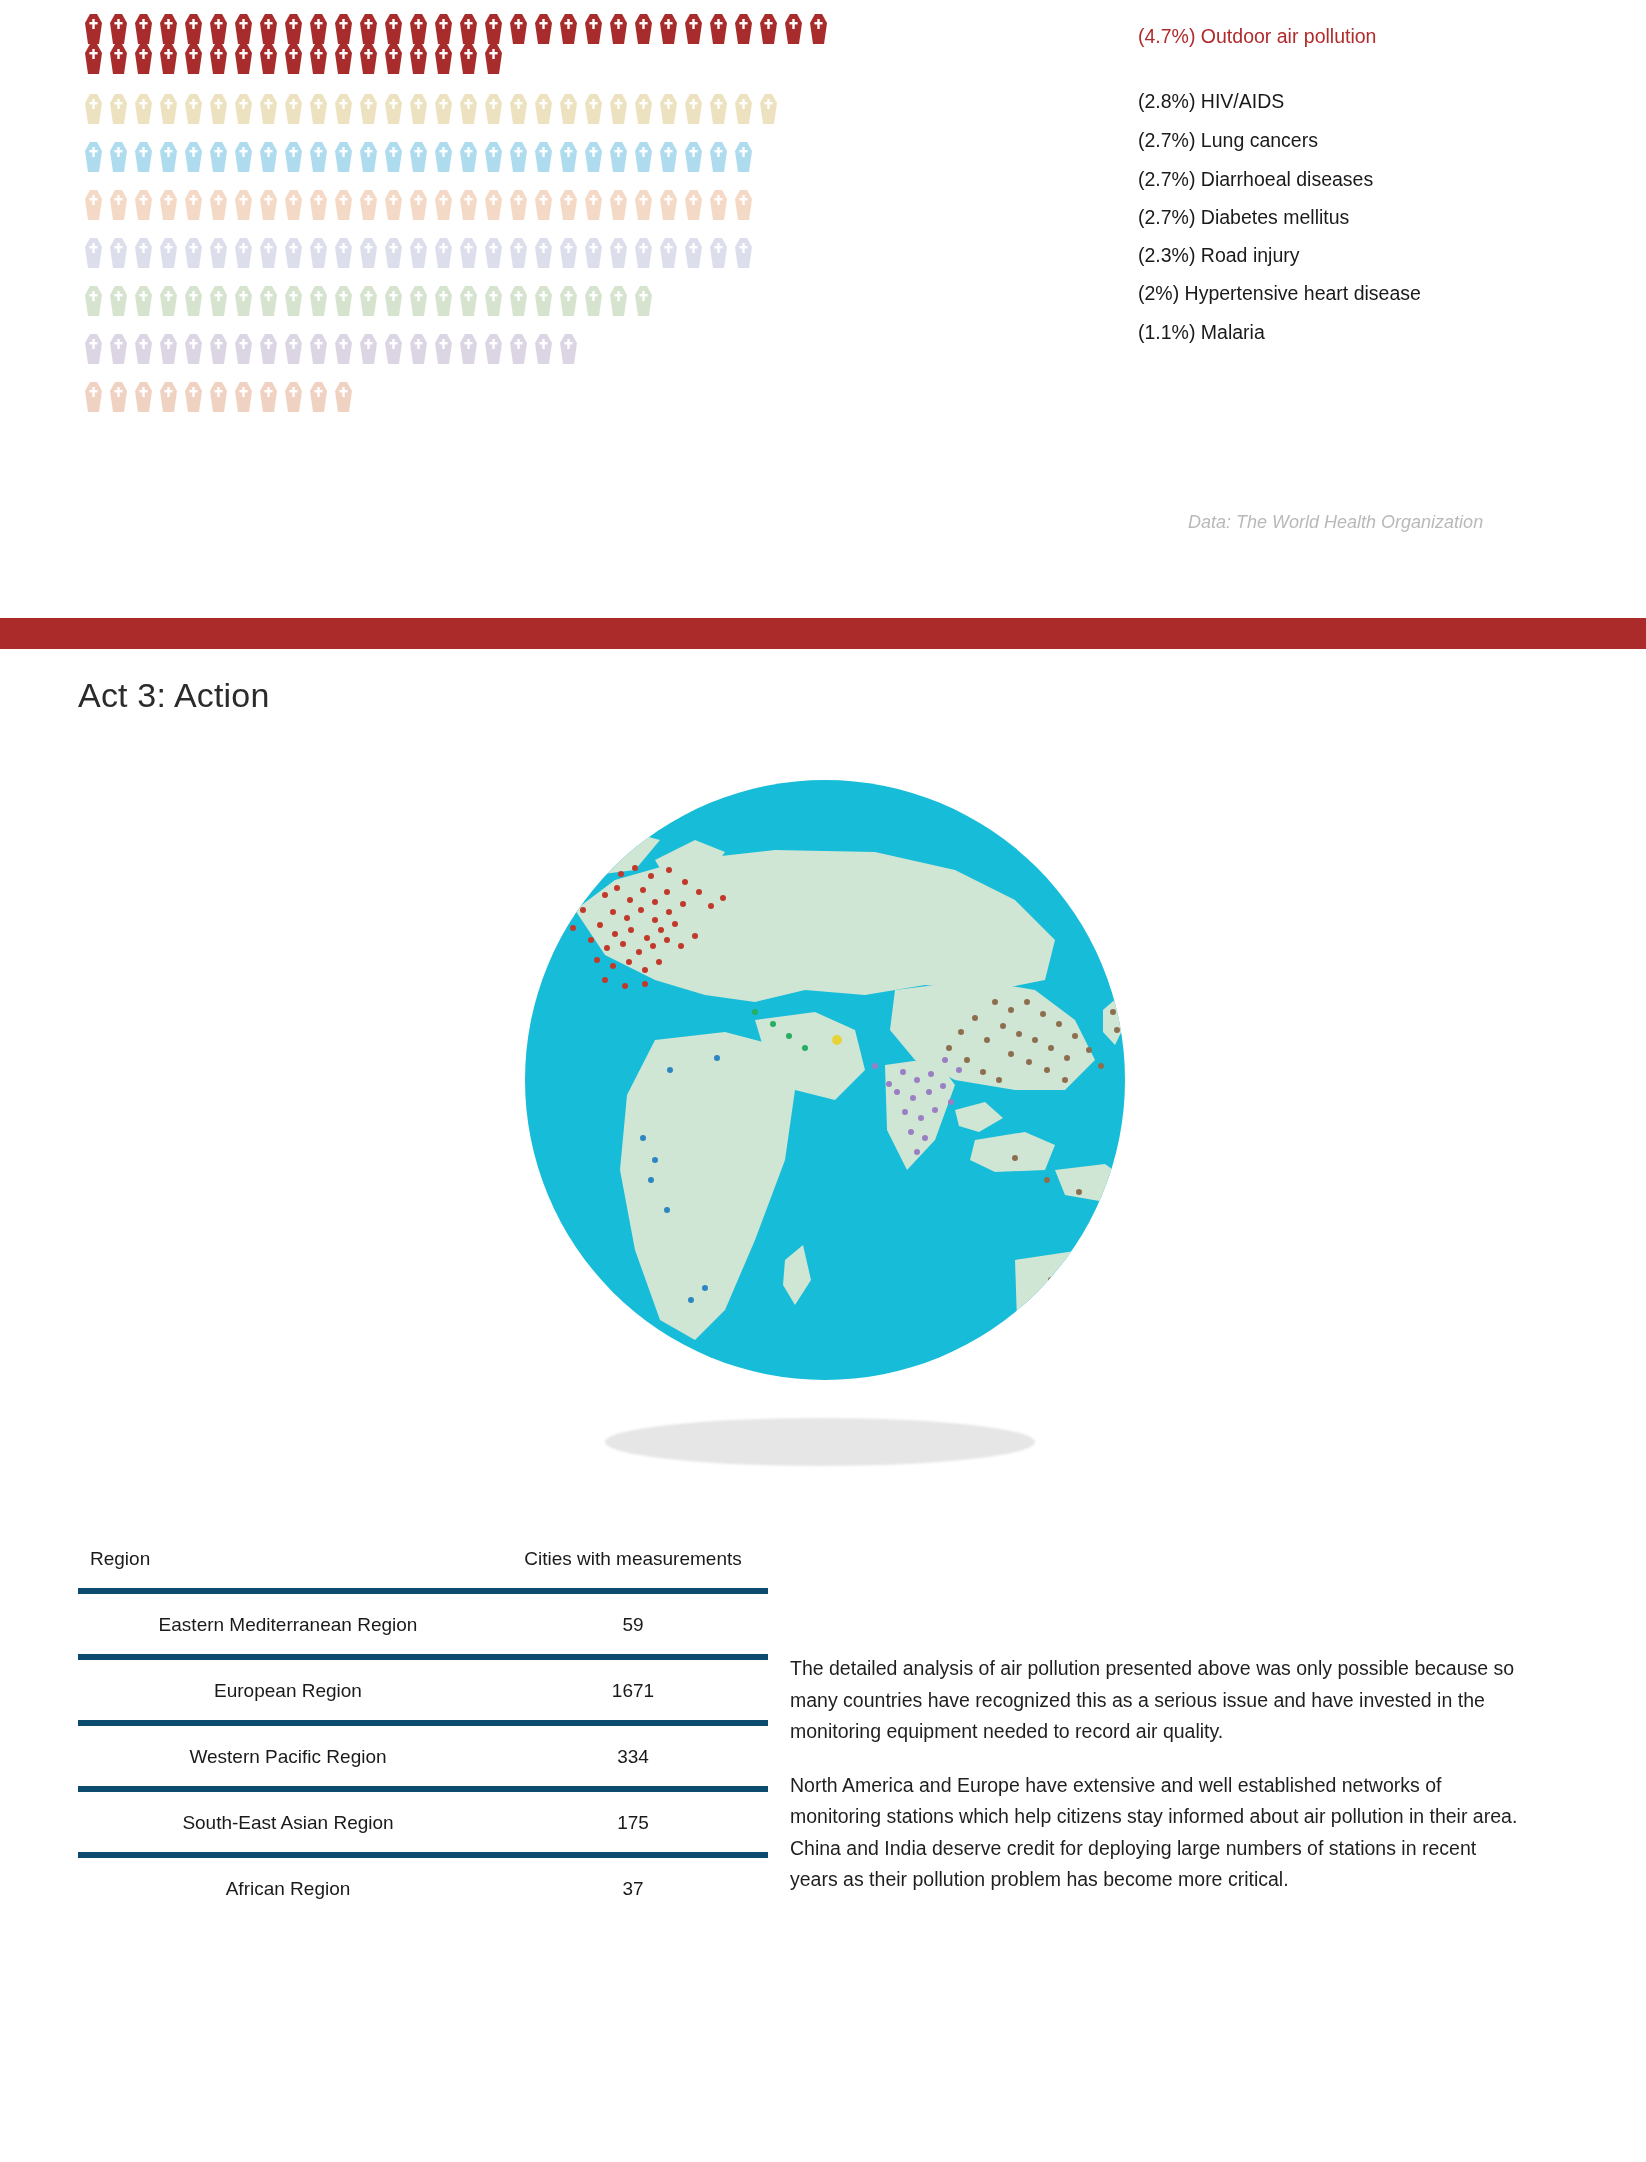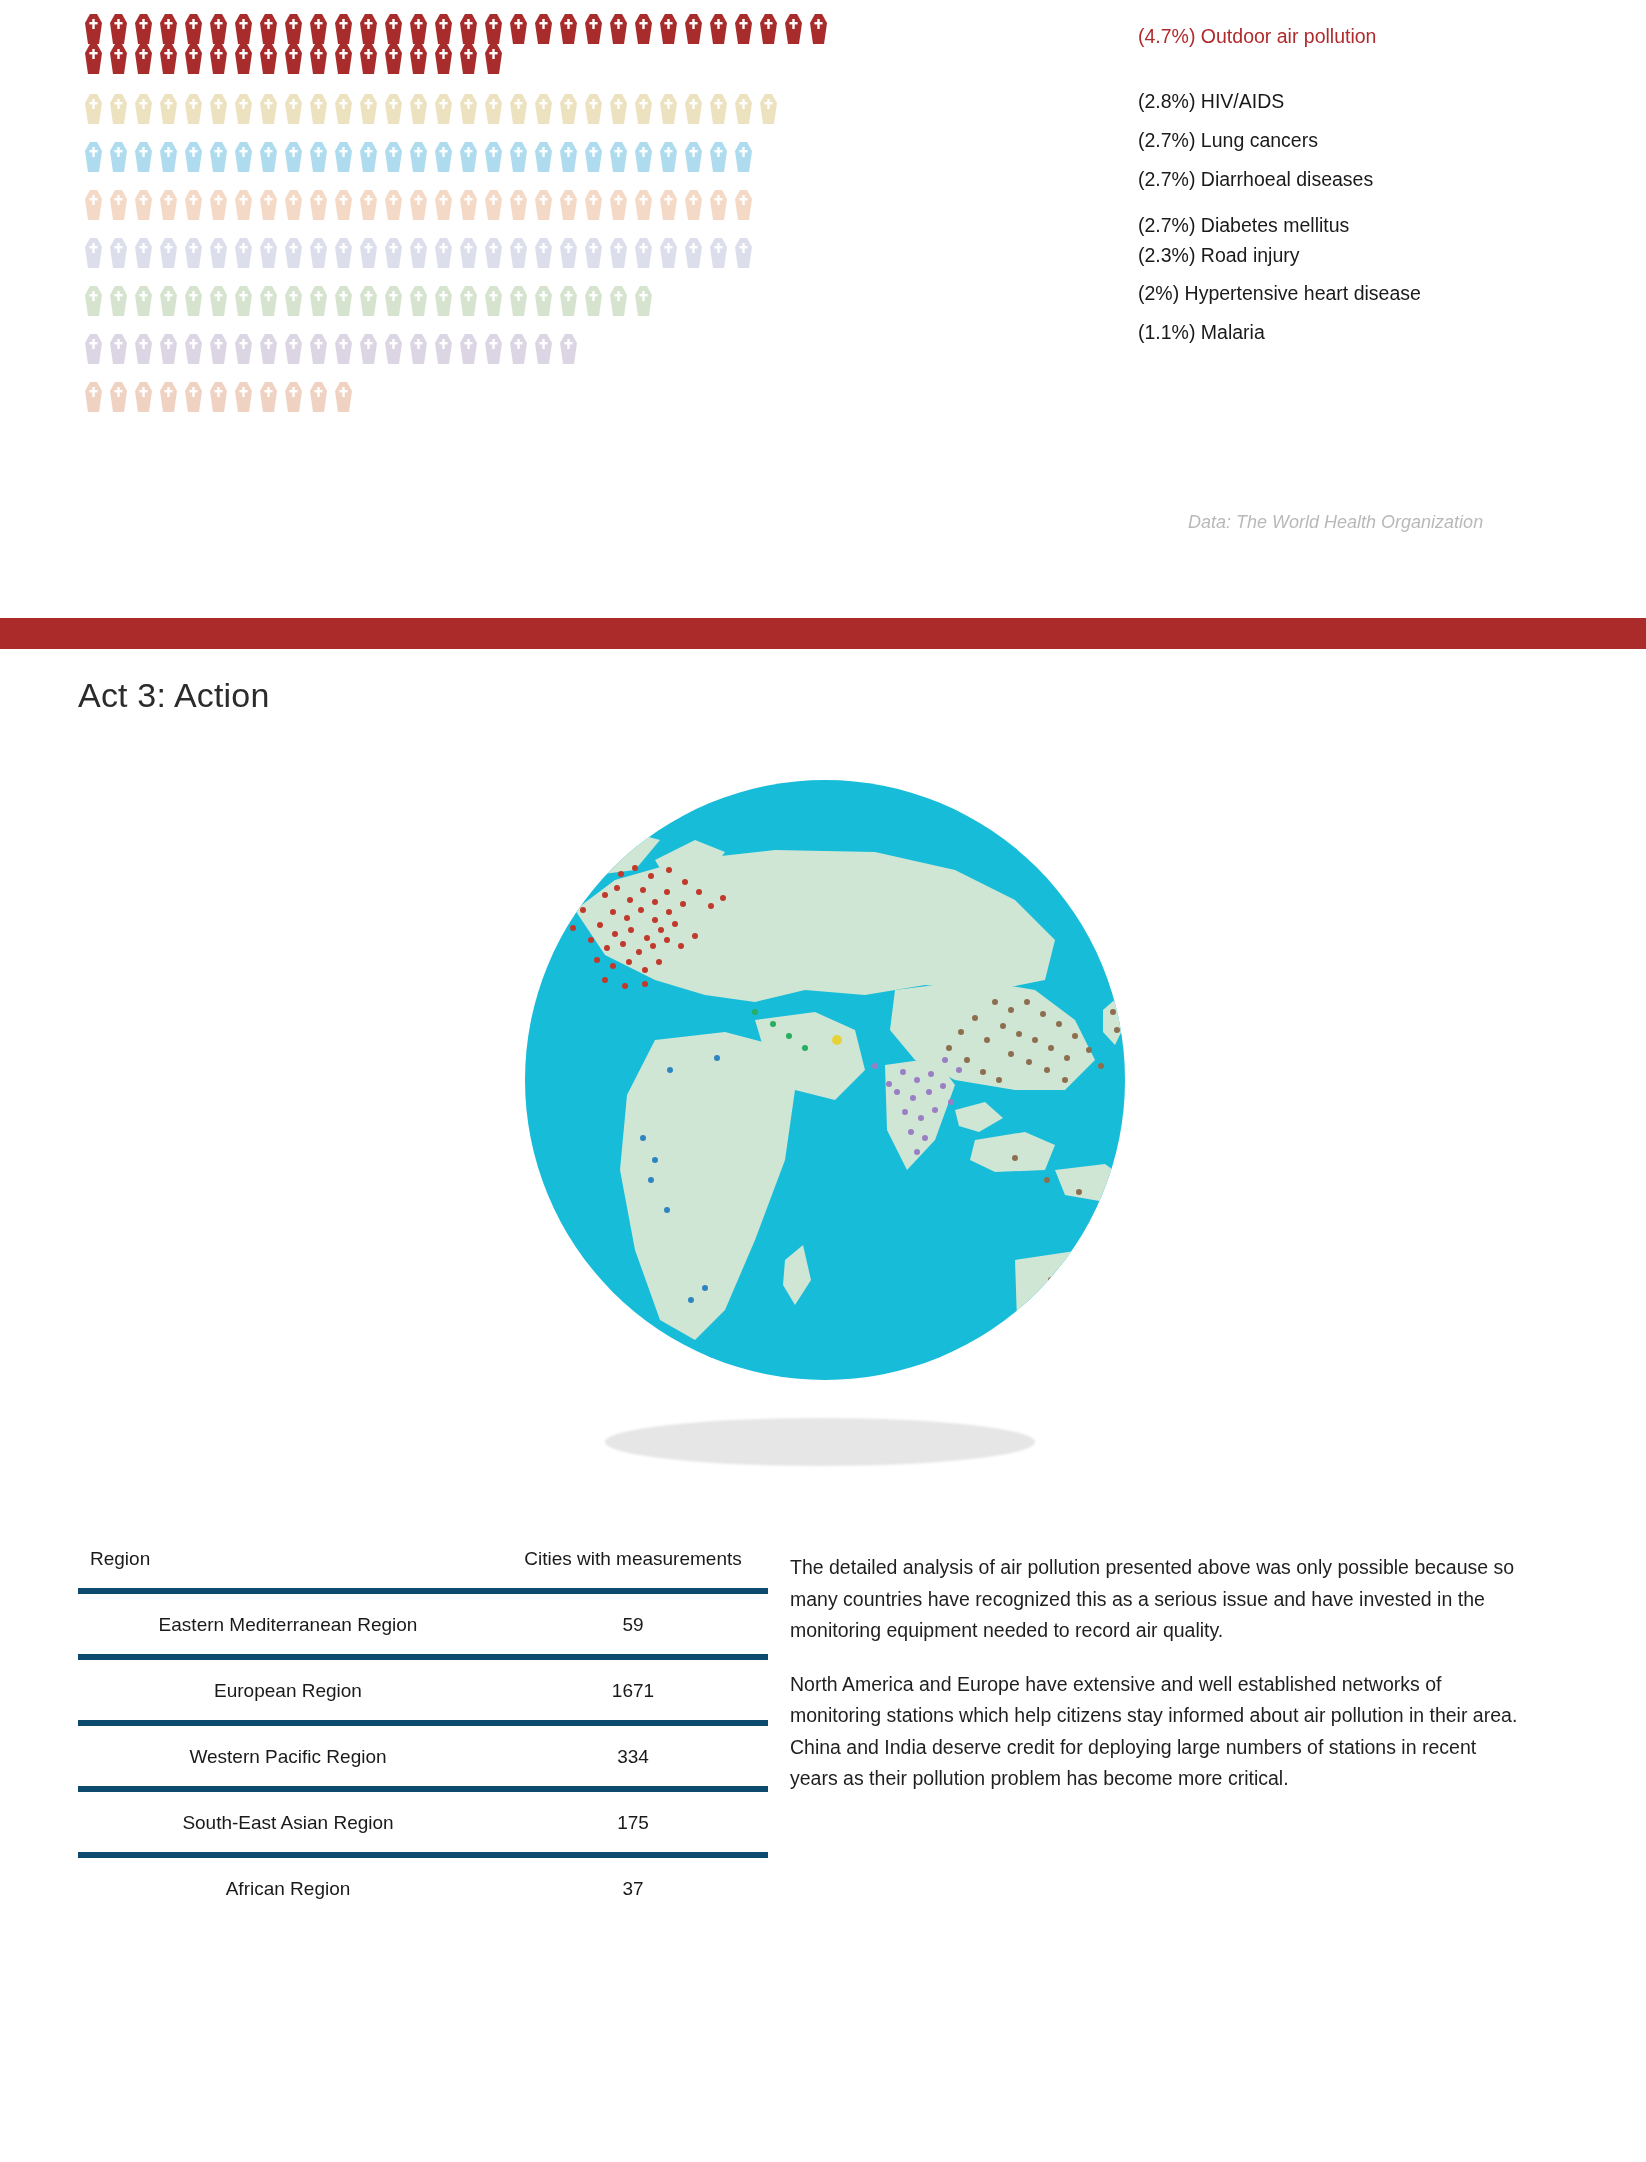--- a/index.html
+++ b/index.html
@@ -107,20 +107,21 @@
   }
   .globe-svg { position: absolute; left: 0; top: 0; }
 
   
   .bottom {
     position: absolute;
     left: 0;
     top: 1548px;
     width: 1646px;
     display: flex;
+    align-items: flex-end;
   }
   .table-col { width: 790px; padding-left: 78px; padding-right: 20px; }
   .text-col { width: 856px; padding-right: 120px; padding-top: 4px; }
 
   table.regions {
     width: 690px;
     border-collapse: collapse;
     font-size: 19px;
   }
   table.regions th {
@@ -1641,21 +1642,21 @@
             </svg>
           </span>
         </div>
       </div>
 
     <div class="legend" id="picto-legend">
         <div class="legend-item first" style="position: absolute; top: 27px; left: 0px; color: rgb(176, 43, 44);">(4.7%) Outdoor air pollution</div>
         <div class="legend-item" style="position: absolute; top: 92px; left: 0px; color: rgb(26, 26, 26);">(2.8%) HIV/AIDS</div>
         <div class="legend-item" style="position: absolute; top: 131px; left: 0px; color: rgb(26, 26, 26);">(2.7%) Lung cancers</div>
         <div class="legend-item" style="position: absolute; top: 170px; left: 0px; color: rgb(26, 26, 26);">(2.7%) Diarrhoeal diseases</div>
-        <div class="legend-item" style="position: absolute; top: 216px; left: 0px; color: rgb(26, 26, 26);">(2.7%) Diabetes mellitus</div>
+        <div class="legend-item" style="position: absolute; top: 208px; left: 0px; color: rgb(26, 26, 26);">(2.7%) Diabetes mellitus</div>
         <div class="legend-item" style="position: absolute; top: 246px; left: 0px; color: rgb(26, 26, 26);">(2.3%) Road injury</div>
         <div class="legend-item" style="position: absolute; top: 284px; left: 0px; color: rgb(26, 26, 26);">(2%) Hypertensive heart disease</div>
         <div class="legend-item" style="position: absolute; top: 323px; left: 0px; color: rgb(26, 26, 26);">(1.1%) Malaria</div>
       </div>
 
     <div class="source-note">Data: The World Health Organization</div>
   </section>
 
   <div class="divider"></div>
 

